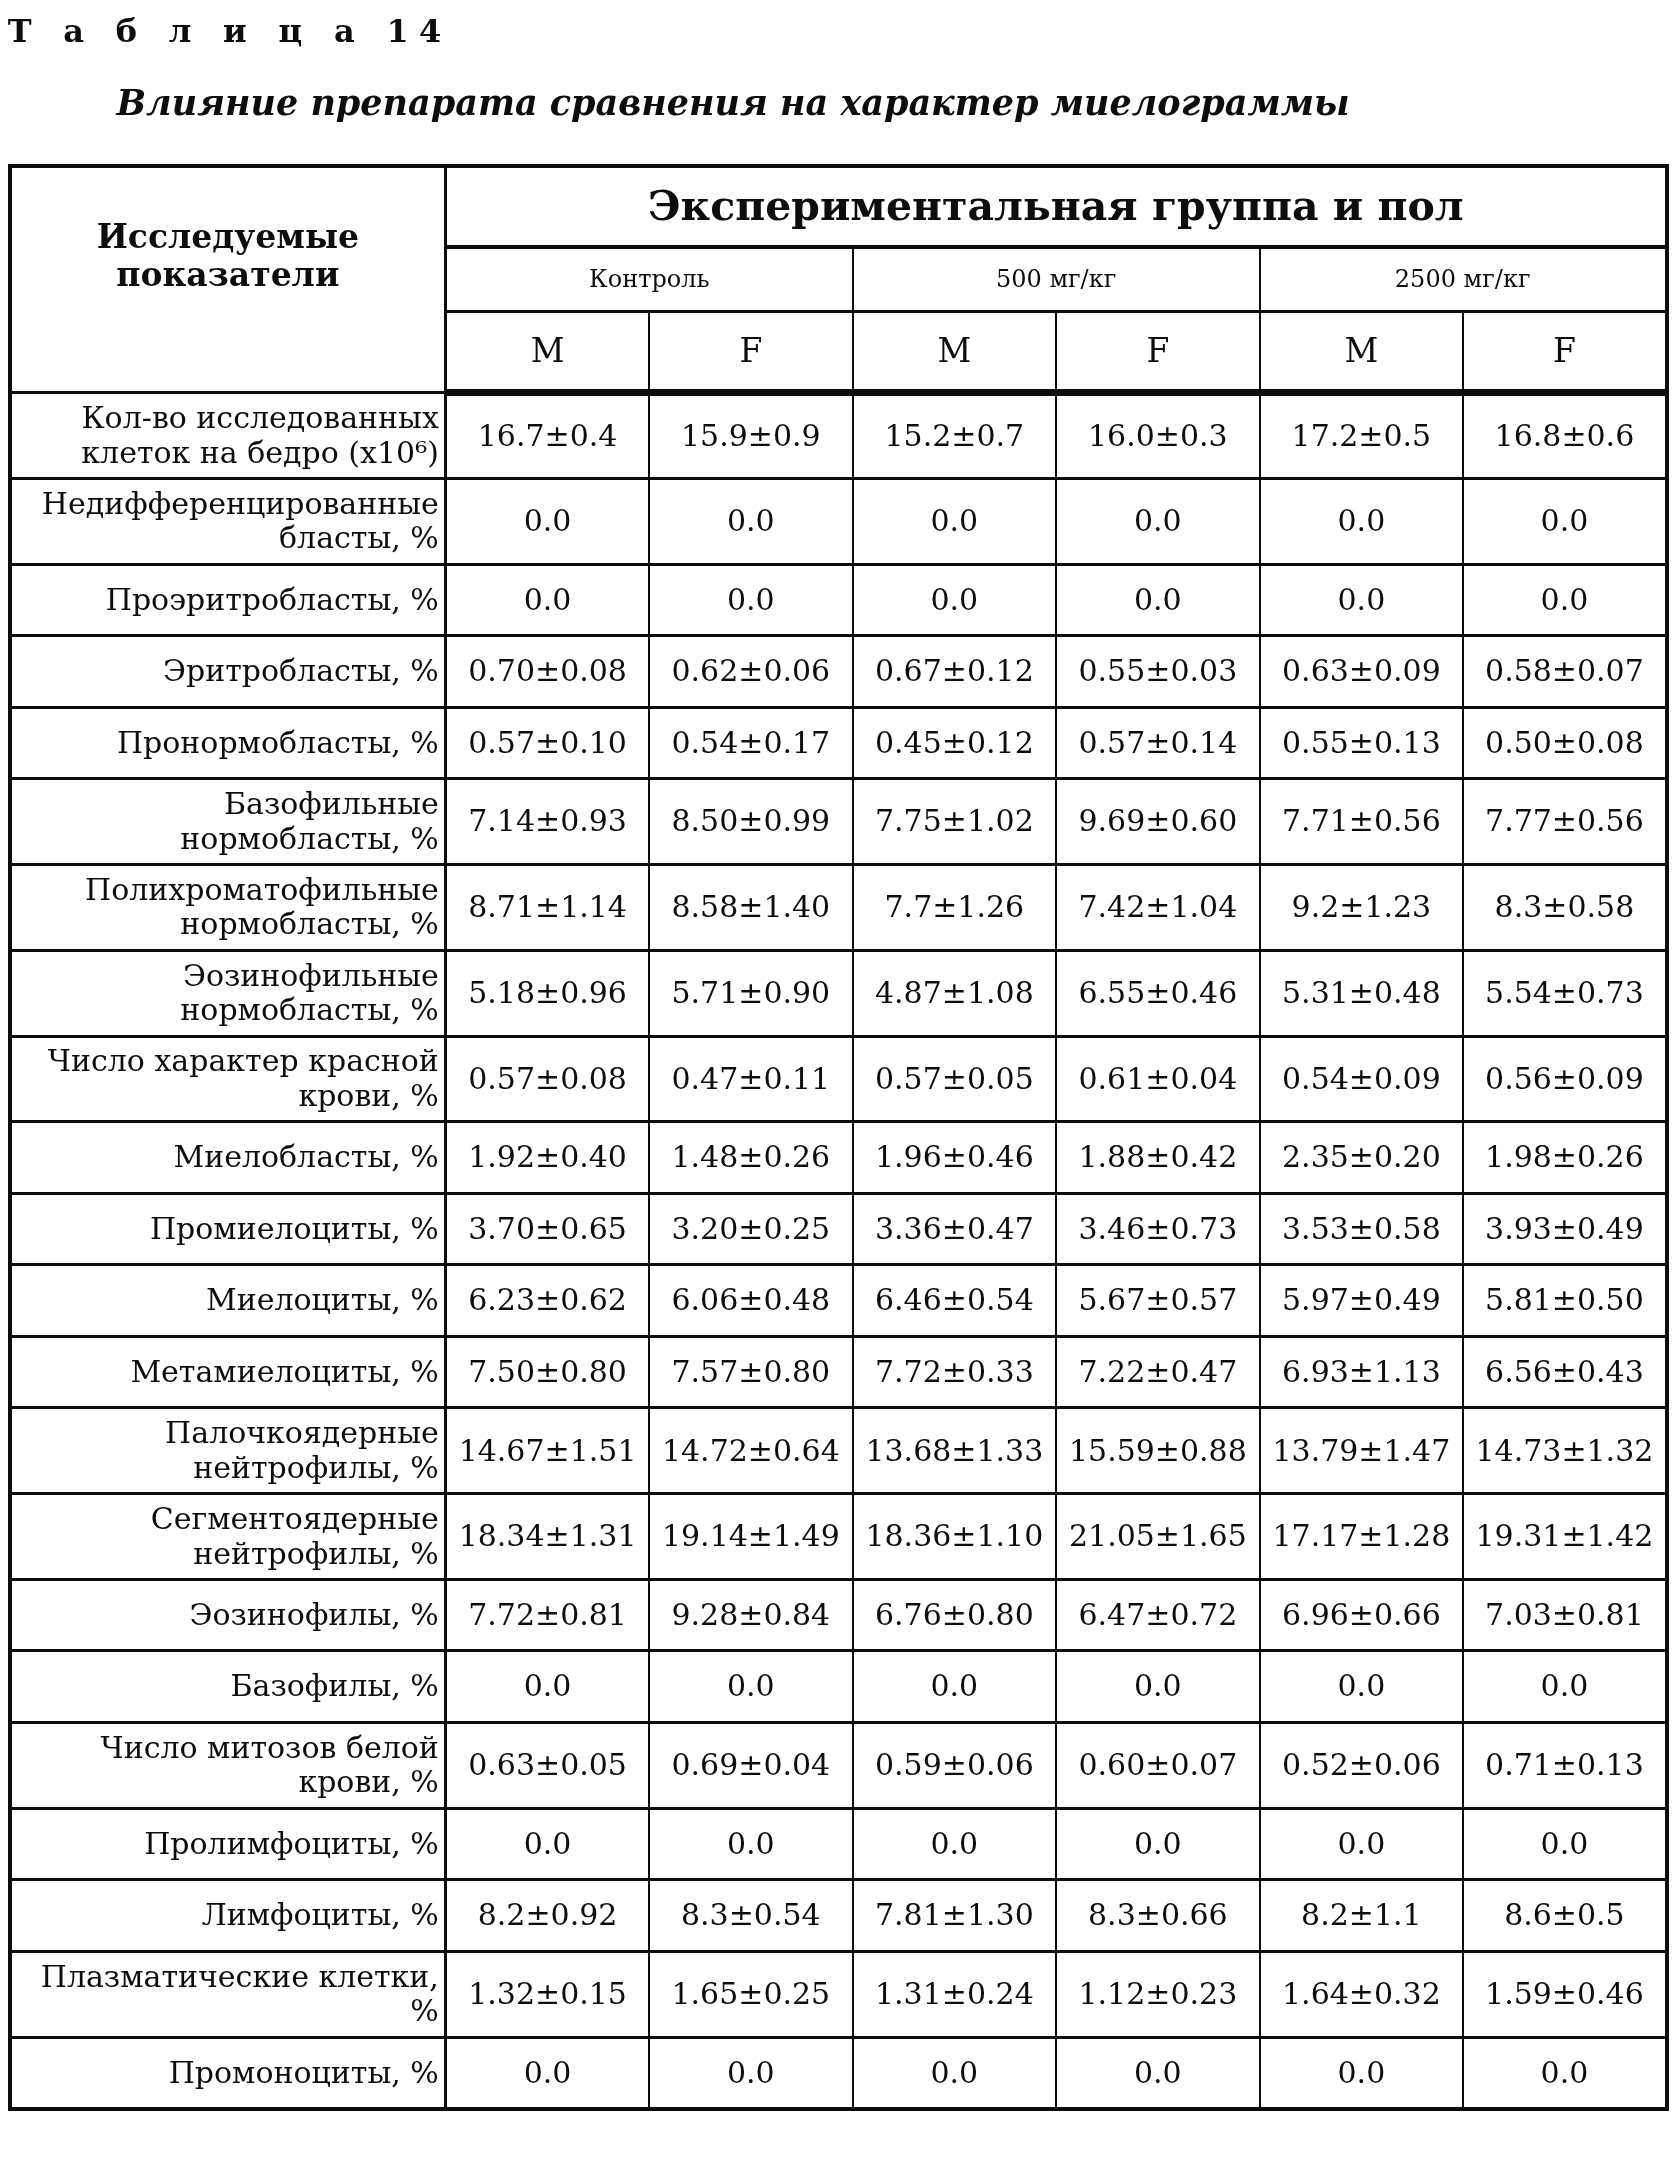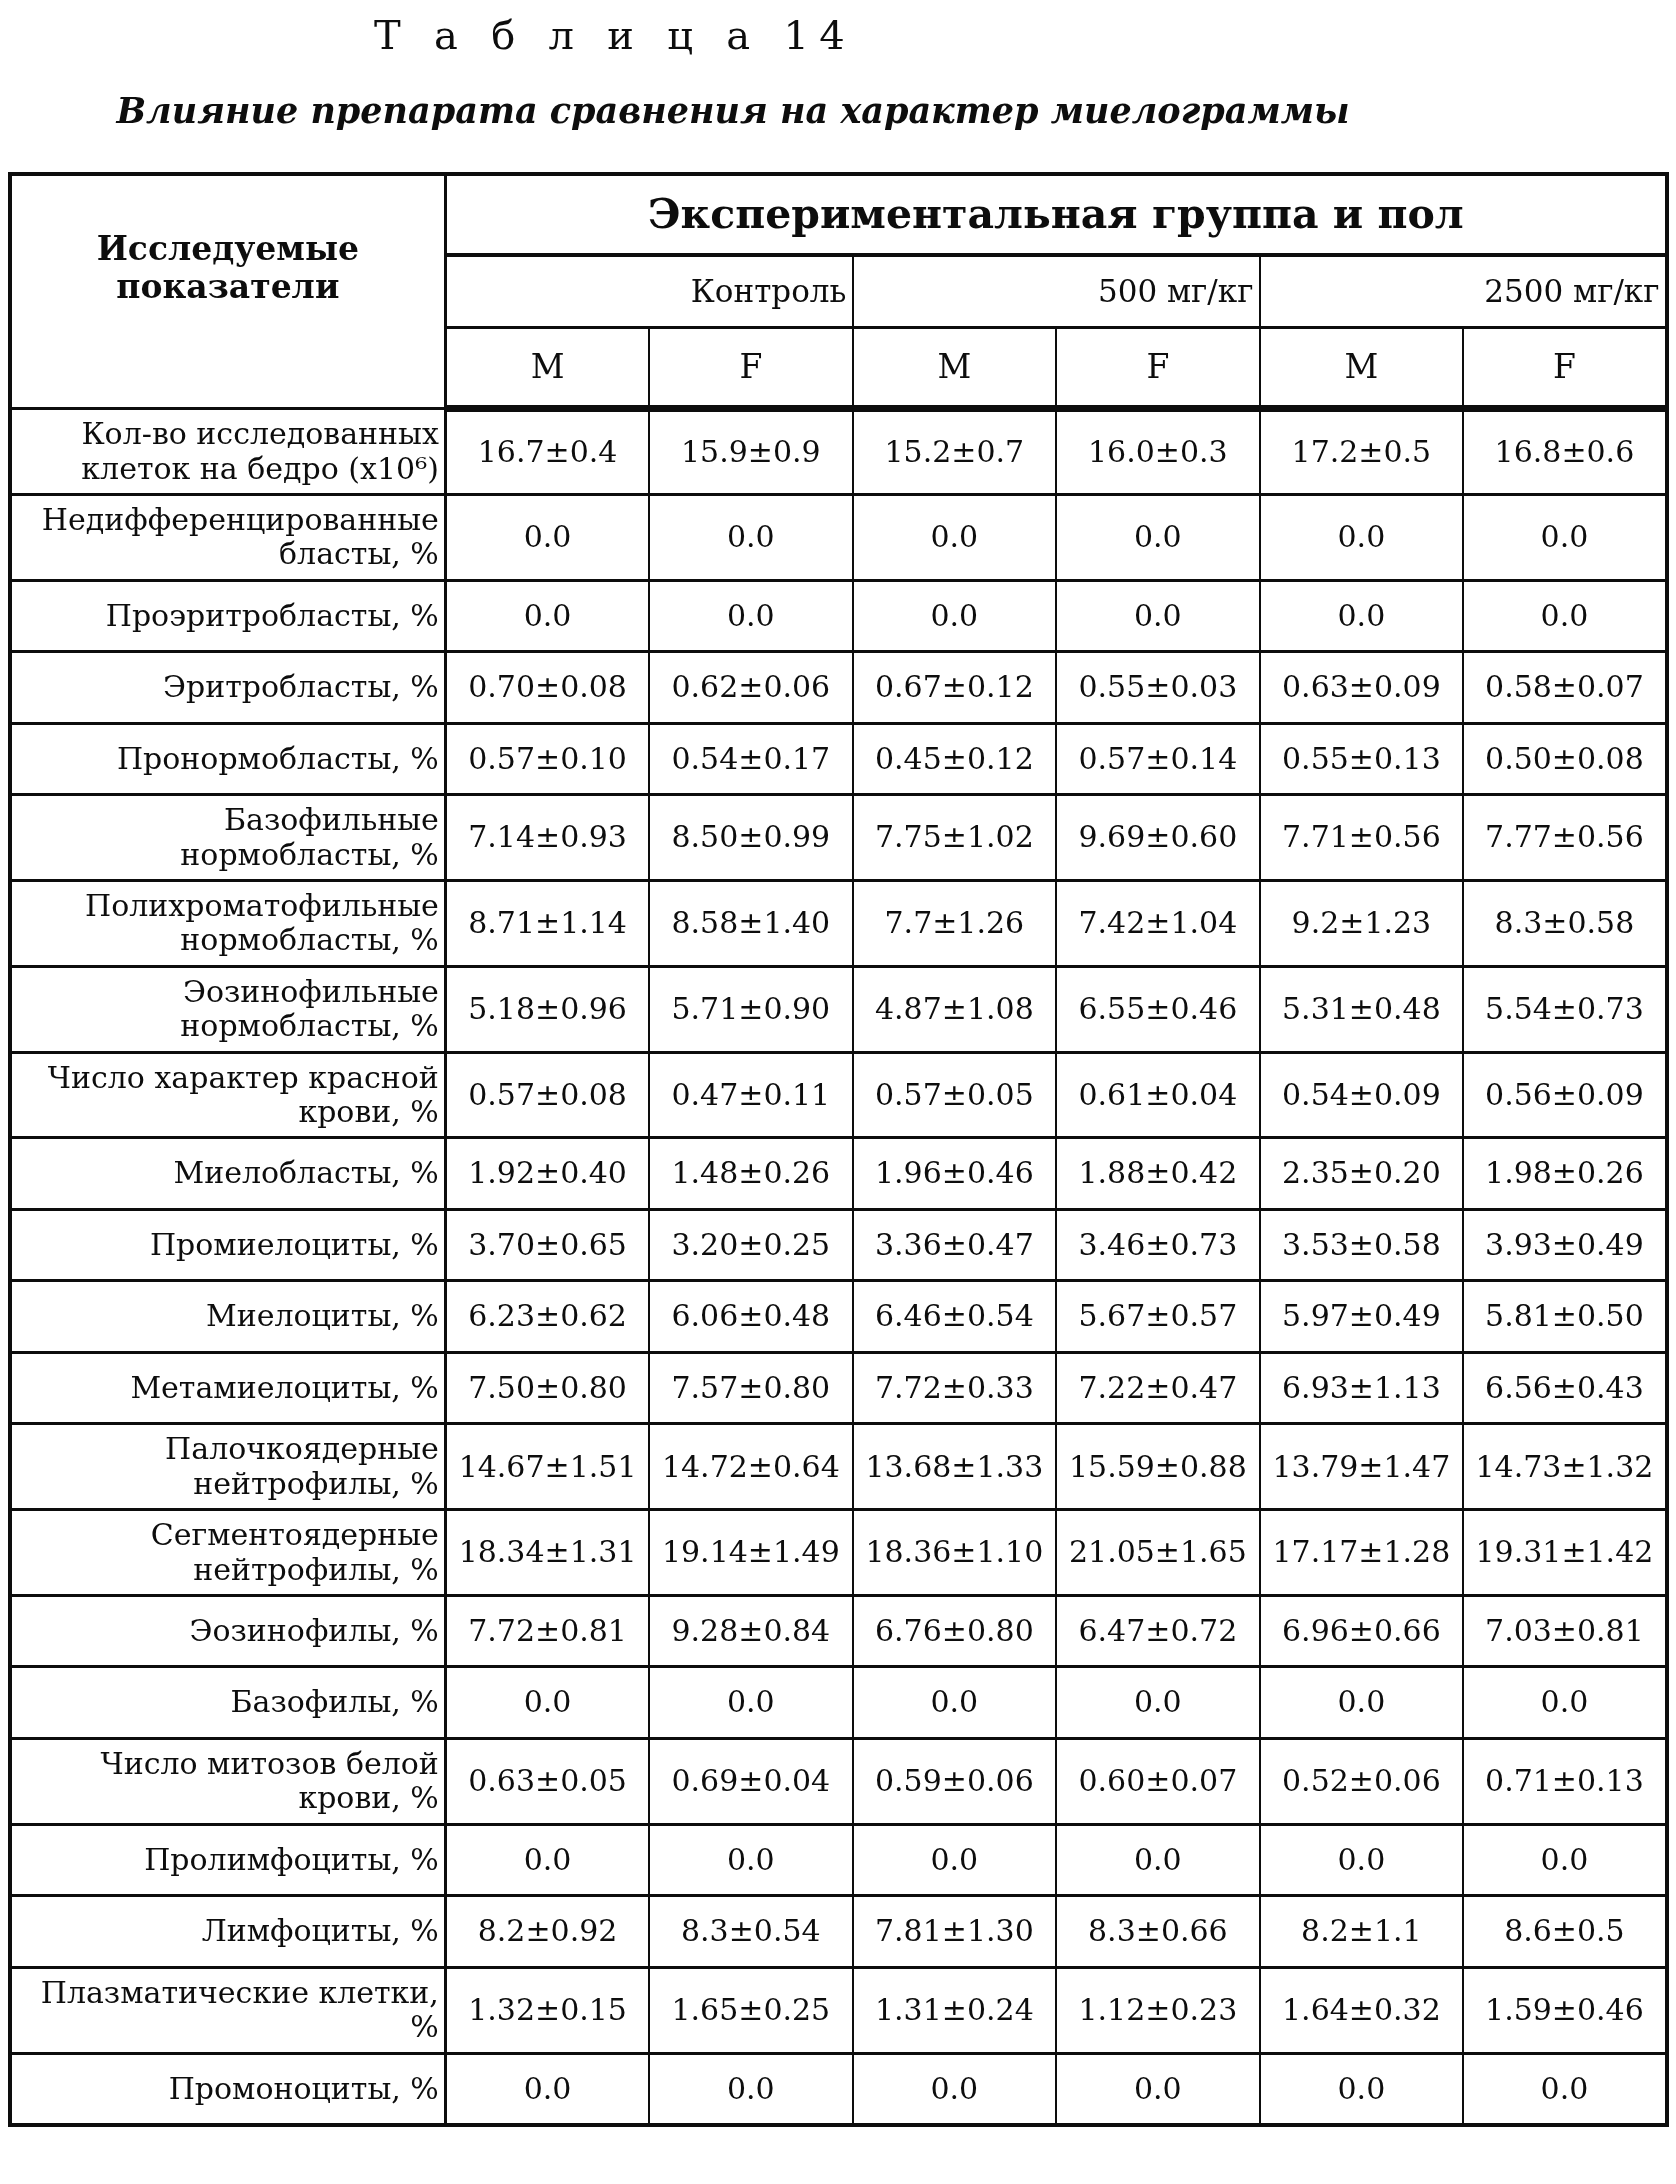--- a/index.html
+++ b/index.html
@@ -10,26 +10,27 @@
     font-family: "DejaVu Serif", "Liberation Serif", serif;
   }
   .page {
     width: 1676px;
     min-height: 2185px;
     box-sizing: border-box;
     padding: 6.9px 7.7px 8.6px 7.7px;
     background: #fff;
   }
   .table-label {
-    text-align: center;
+    text-align: left;
     padding-right: 447px;
-    font-size: 40px;
+    font-size: 32px;
     letter-spacing: 10.3px;
     margin-top: 5.2px;
     white-space: nowrap;
+    font-weight: bold;
   }
   .titles {
     width: 1342px;
     text-align: right;
   }
   .doc-title {
     font-size: 35px;
     font-weight: bold;
     font-style: italic;
     margin-top: 33px;
@@ -64,22 +65,22 @@
   }
   thead th.param-head {
     font-weight: bold;
     font-size: 33px;
     text-align: center;
     padding: 5.2px 10.3px 52px 10.3px;
     vertical-align: middle;
     border-right: 3.4px solid #0d0d0d;
   }
   thead th.subgroup-head {
-    font-size: 31px;
-    text-align: right;
+    font-size: 24px;
+    text-align: center;
     padding: 17px 5.2px;
     border-bottom: 3.4px solid #0d0d0d;
   }
   thead th.sex-head {
     font-size: 33px;
     text-align: center;
     padding: 19px 5.2px;
   }
   thead tr.sex-row th {
     border-bottom: 7.7px solid #0d0d0d;

